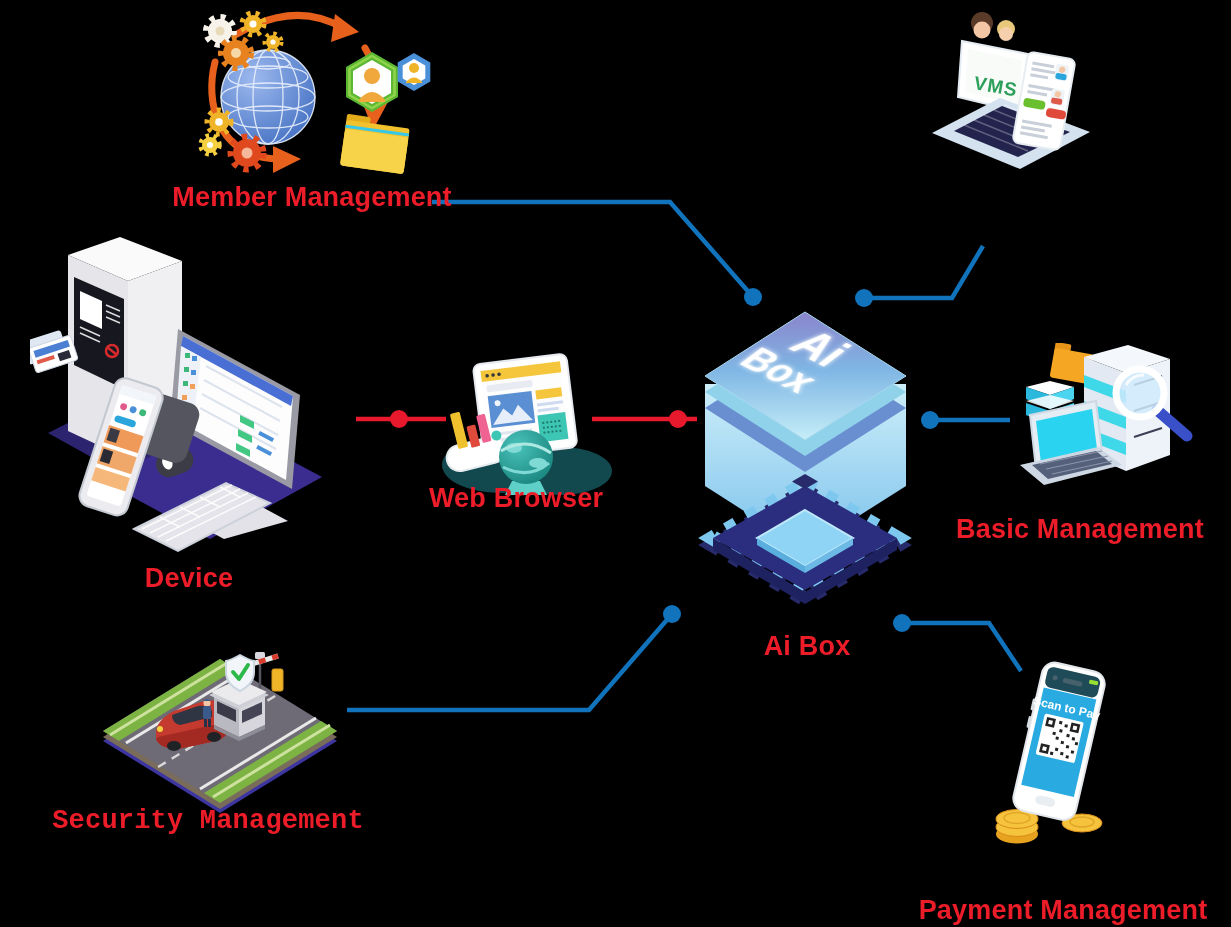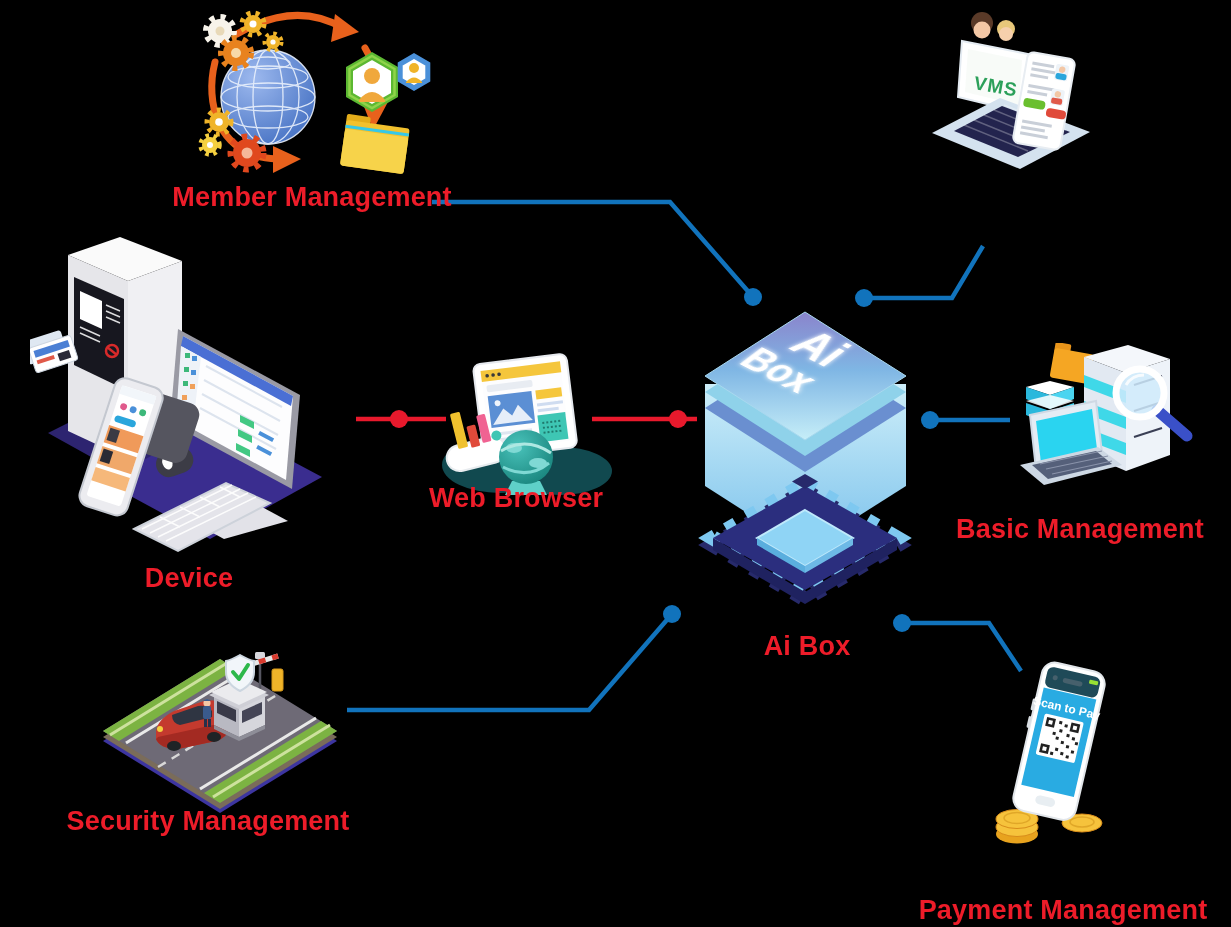--- a/index.html
+++ b/index.html
@@ -517,21 +517,21 @@
 
       <g>
         <circle cx="107" cy="58" r="3.6" fill="#f3c7a5"></circle>
         <path d="M103,56 Q107,52 111,56 Z" fill="#3a5a8c"></path>
         <rect x="103" y="61" width="8" height="13" rx="2" fill="#3a5a8c"></rect>
         <rect x="104" y="74" width="3" height="8" fill="#28304a"></rect>
         <rect x="108" y="74" width="3" height="8" fill="#28304a"></rect>
       </g>
     </svg>
   </div>
-  <div class="node-label" style="left:208px; top:806px;">Security Management</div>
+  <div class="node-label" style="left:208px; top:806px;font-family:Liberation Mono, monospace;">Security Management</div>
 
   <div class="node" style="left:985px; top:655px;">
     <svg width="145" height="205" viewBox="0 0 145 205">
 
       <g>
         <ellipse cx="32" cy="179" rx="21" ry="9.5" fill="#e8a31e"></ellipse>
         <ellipse cx="32" cy="172" rx="21" ry="9.5" fill="#f6c33c" stroke="#d88c1a"></ellipse>
         <ellipse cx="32" cy="164" rx="21" ry="9.5" fill="#f6c33c" stroke="#d88c1a"></ellipse>
         <ellipse cx="32" cy="163" rx="13" ry="5.5" fill="none" stroke="#e0a728" stroke-width="1.5"></ellipse>
         <ellipse cx="97" cy="168" rx="20" ry="9" fill="#f6c33c" stroke="#d88c1a"></ellipse>

